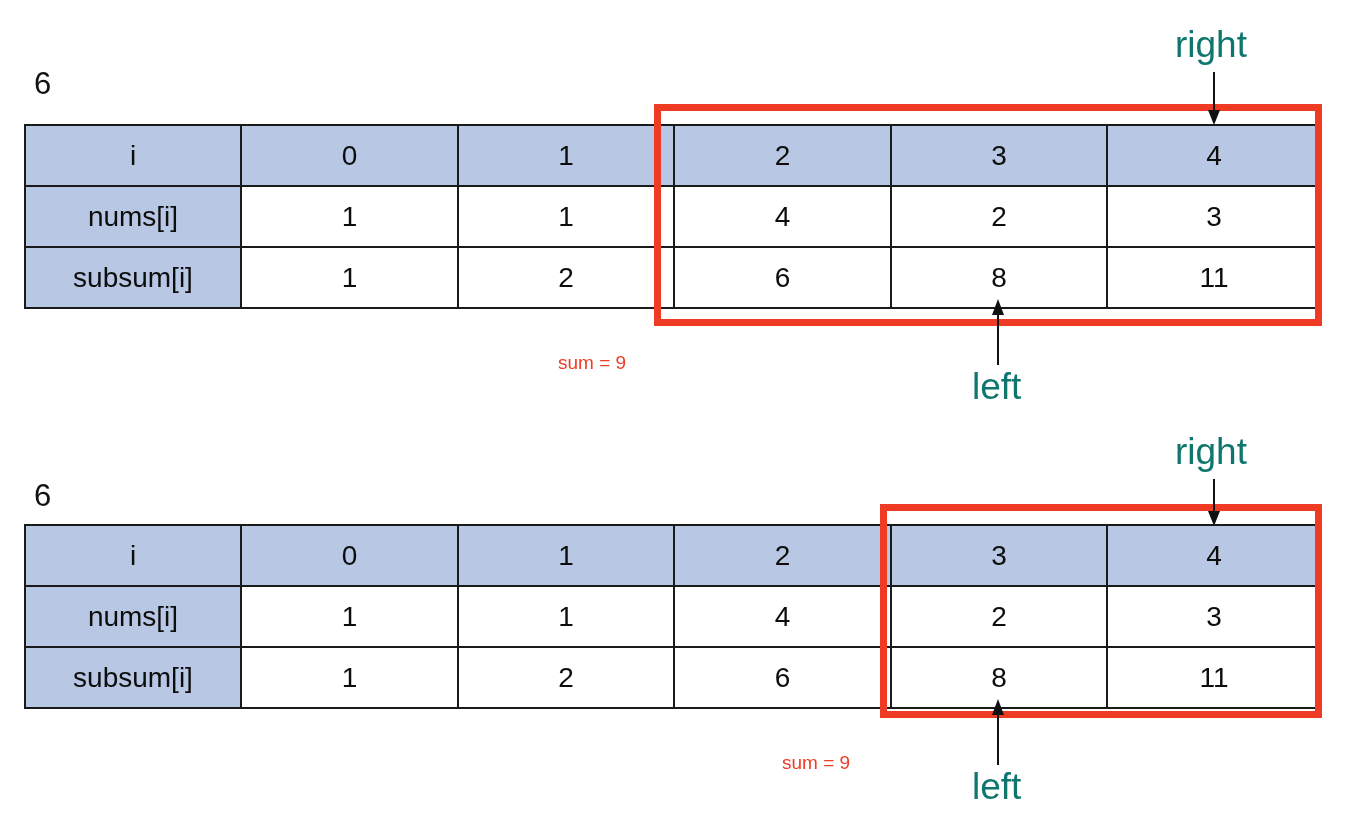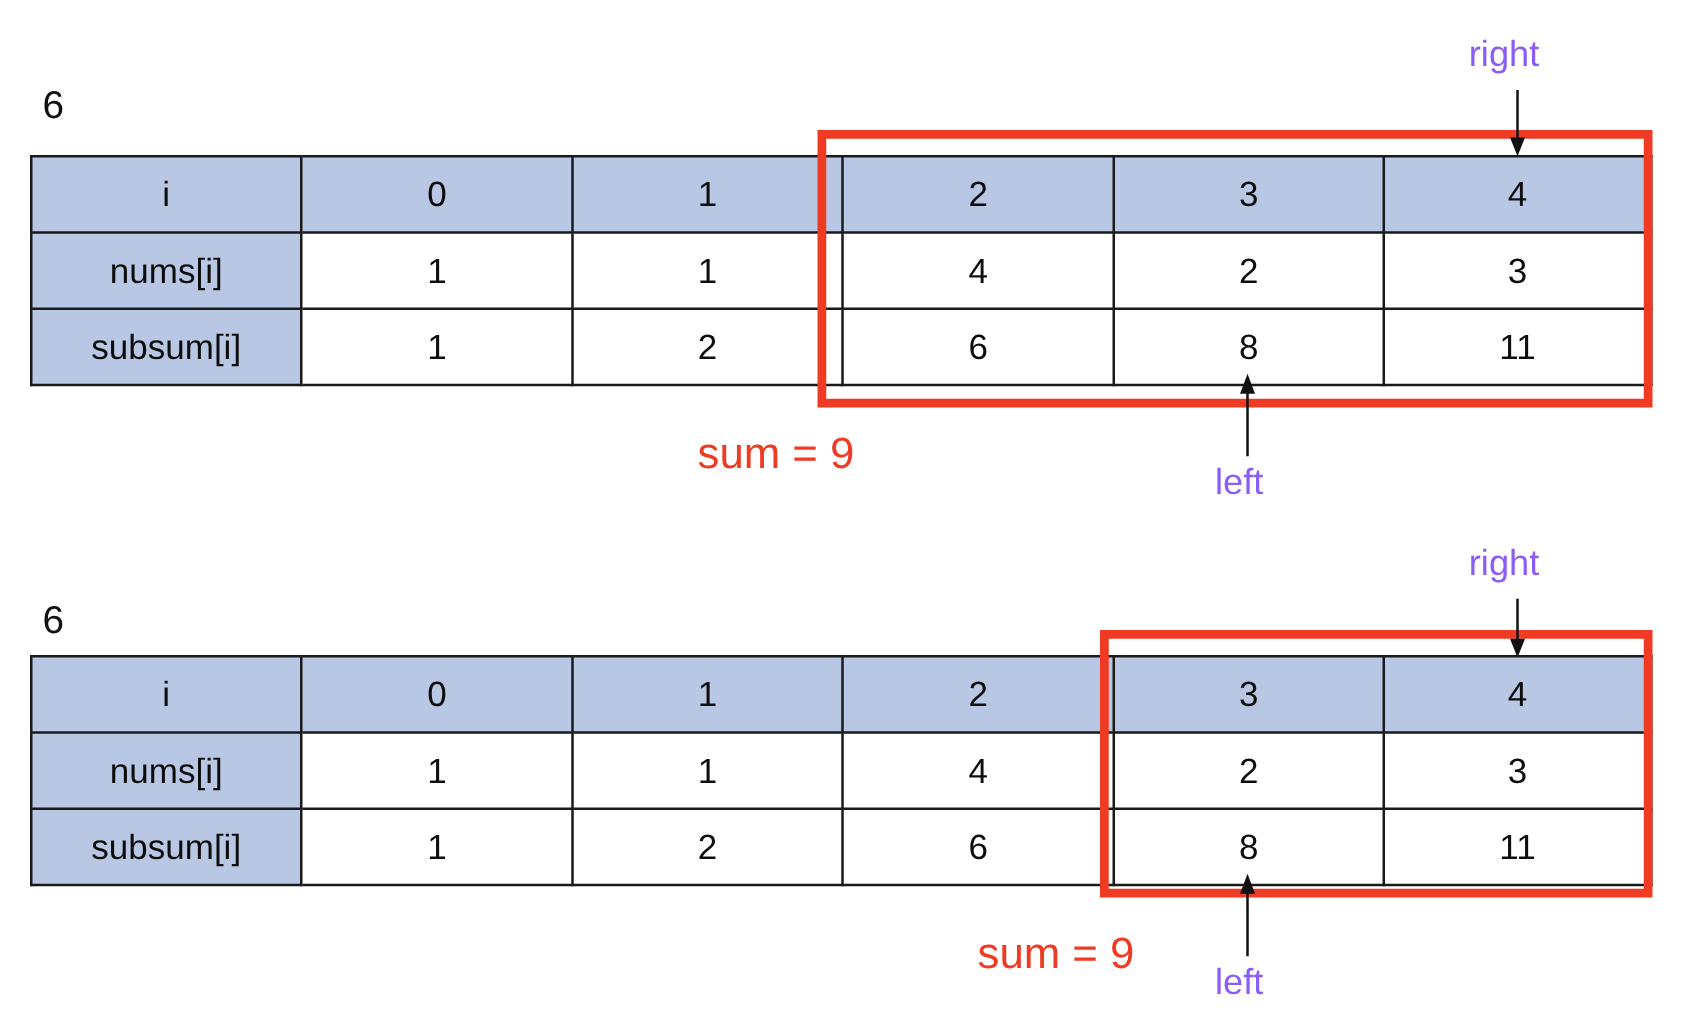--- a/index.html
+++ b/index.html
@@ -58,32 +58,32 @@
     border: 7px solid #ef3b24;
     box-sizing: border-box;
     background: transparent;
     pointer-events: none;
   }
 
   
   .sum-text {
     position: absolute;
     color: #ef3b24;
-    font-size: 35px;
+    font-size: 19px;
     line-height: 29px;
     white-space: nowrap;
     font-family: "Liberation Sans", sans-serif;
   }
 
   
   .ptr-label {
     position: absolute;
-    font-size: 29px;
+    font-size: 37px;
     line-height: 29px;
-    color: #8b5cf6;
+    color: #0f766e;
     white-space: nowrap;
     font-family: "Liberation Sans", sans-serif;
   }
 
   
   .arrow-svg {
     position: absolute;
     overflow: visible;
   }
 </style>

